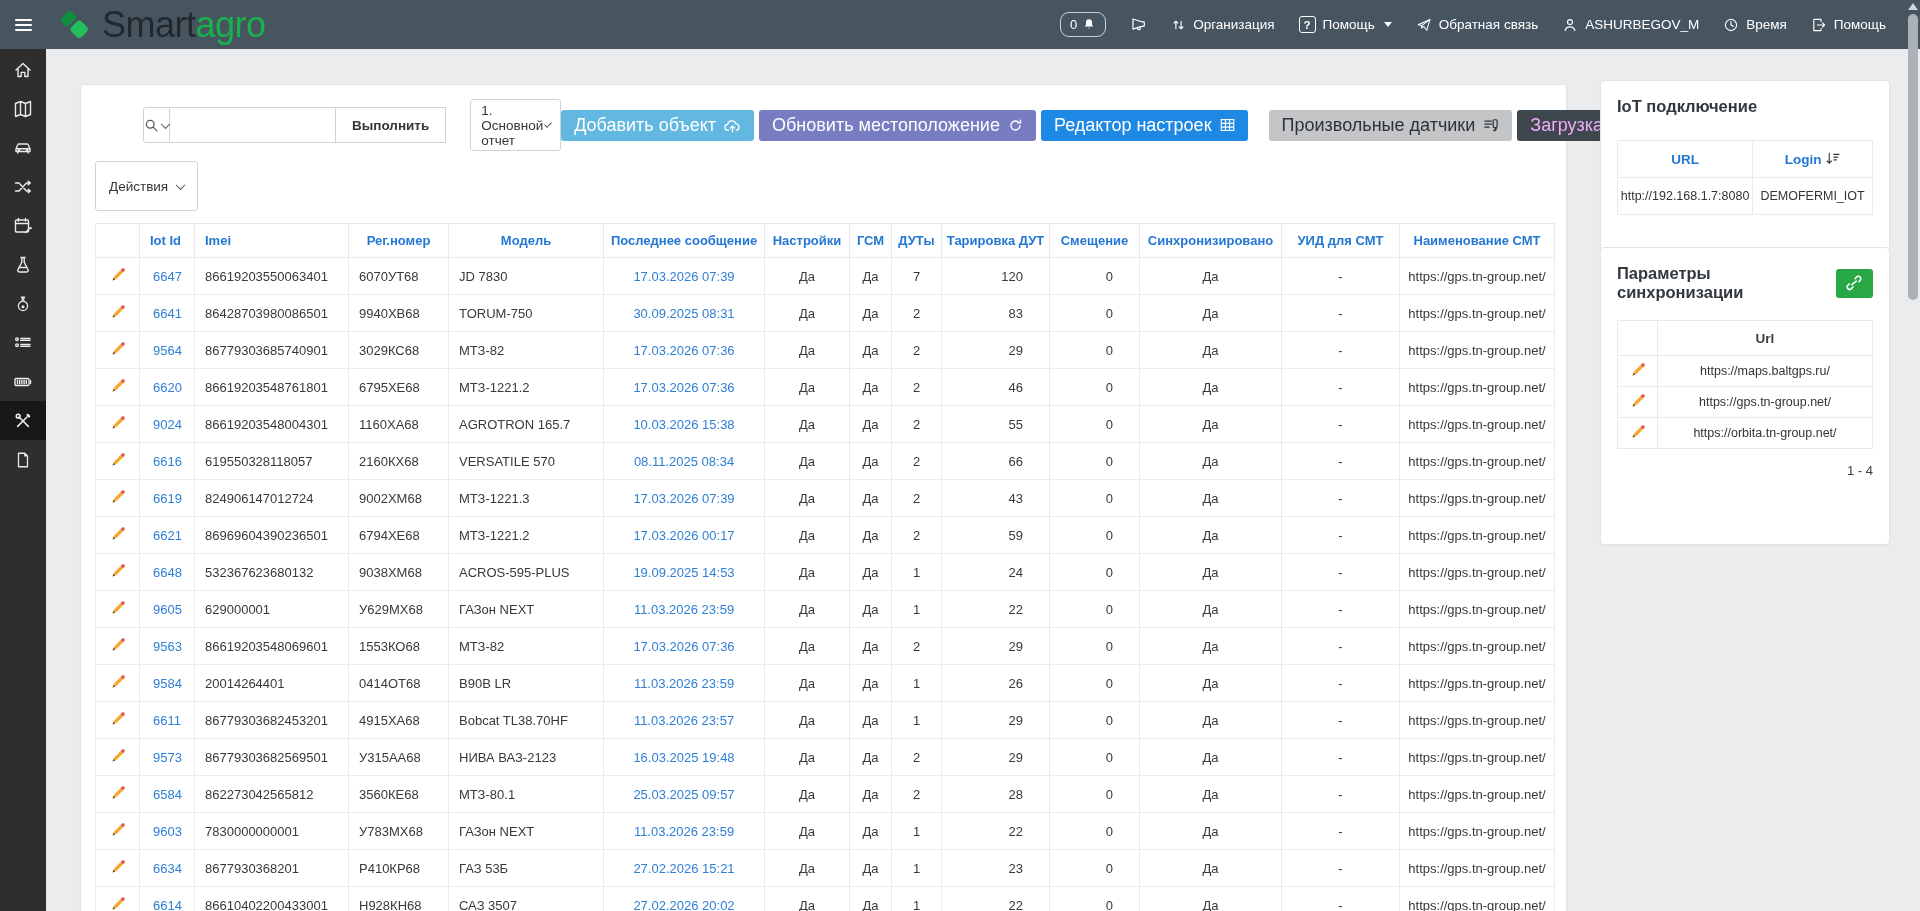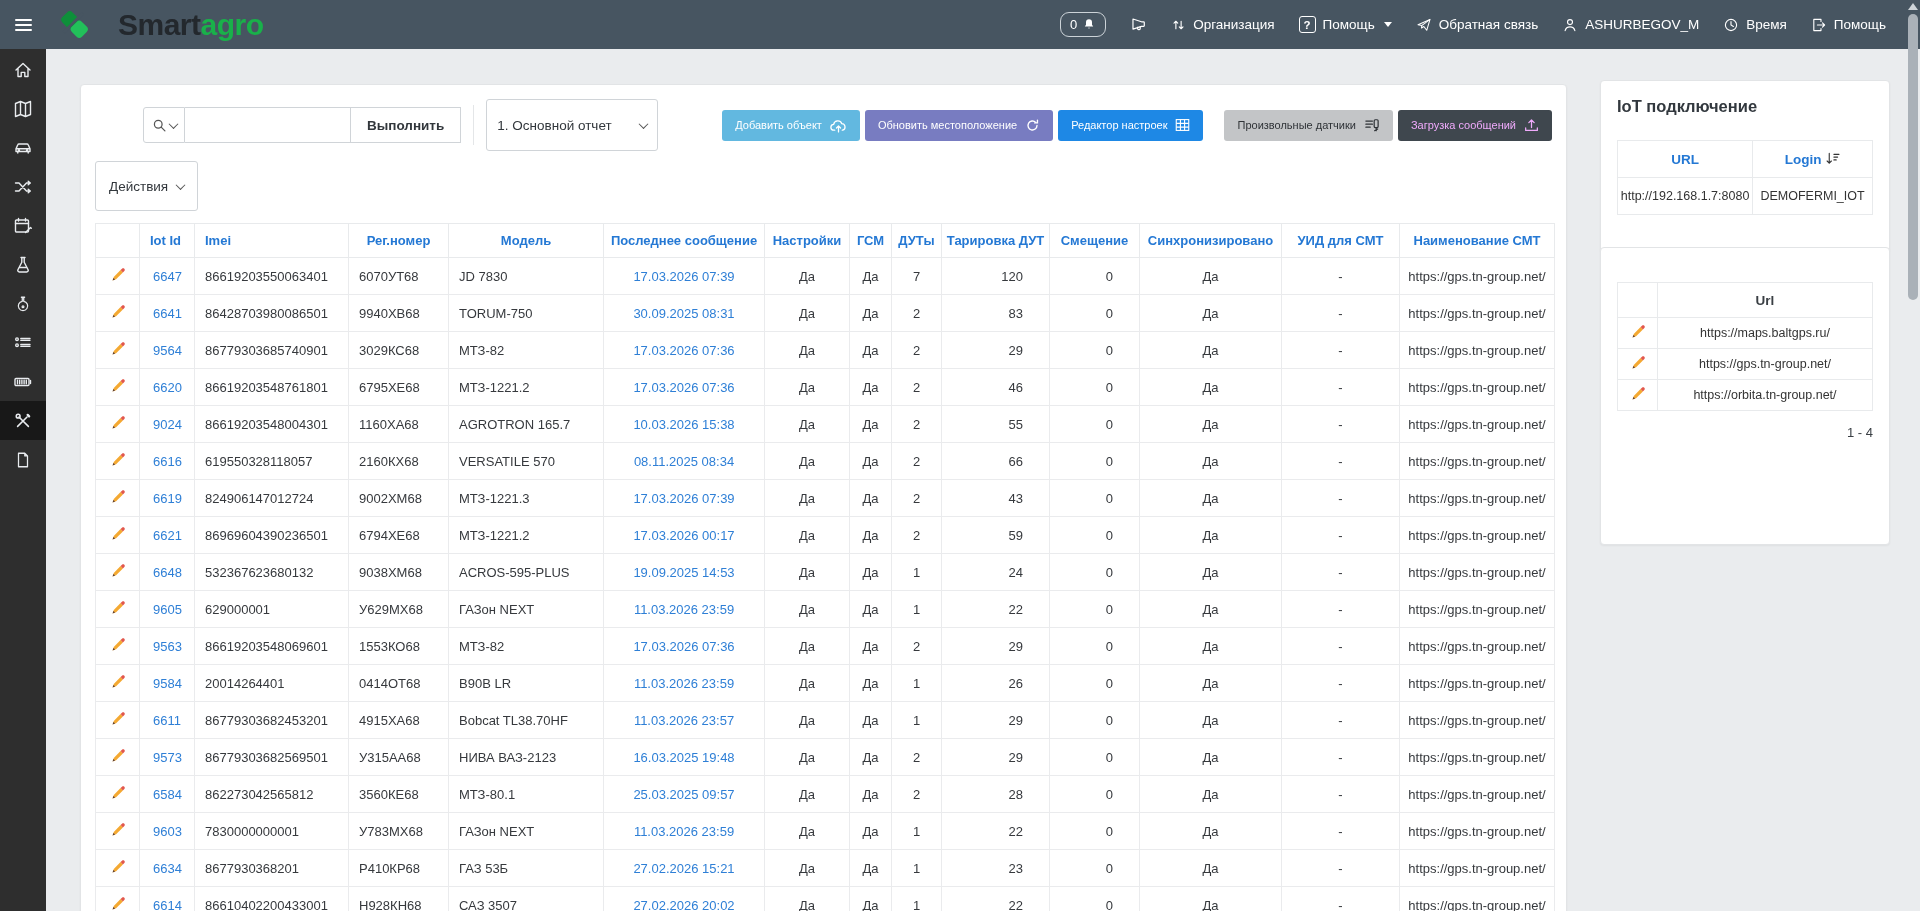--- a/index.html
+++ b/index.html
@@ -11,21 +11,21 @@
     --header-blue:#2478d4;
     --accent-green:#28a745;
   }
 
   
   .topbar{ position:absolute; top:0; left:0; width:1920px; height:49px; background:var(--topbar-bg);
     display:flex; align-items:center; z-index:5; color:#fff; }
   .hamburger{ width:46px; display:flex; flex-direction:column; align-items:center; gap:3px; cursor:pointer; }
   .hamburger i{ display:block; width:17px; height:2px; background:#fff; border-radius:1px; }
   .brand{ display:flex; align-items:center; margin-left:10px; gap:8px; }
-  .brand-text{ font-size:30px; font-weight:bold; letter-spacing:-0.5px; line-height:1;margin-left:16px; }
+  .brand-text{ font-size:36px; font-weight:normal; letter-spacing:-0.5px; line-height:1; }
   .brand-smart{ color:#23282d; }
   .brand-agro{ color:#19b14a; }
   .topbar-right{ margin-left:auto; display:flex; align-items:center; gap:24px; padding-right:34px; font-size:13.5px; }
   .tb-item{ display:flex; align-items:center; gap:7px; cursor:pointer; white-space:nowrap; }
   .notif-pill{ display:flex; align-items:center; gap:5px; border:1.5px solid #ccd3d8; border-radius:9px;
     padding:4px 9px; font-size:13px; }
   .qbox{ width:17px; height:17px; border:1.5px solid #fff; border-radius:3px; display:flex; align-items:center;
     justify-content:center; font-size:11.5px; font-weight:bold; }
   .tri-down{ width:0; height:0; border-left:4.5px solid transparent; border-right:4.5px solid transparent;
     border-top:5.5px solid #fff; margin-left:2px; }
@@ -51,21 +51,21 @@
   .search-input{ width:166px; height:36px; border:1px solid #d0d4d8; border-left:none; padding:0 8px;
     font-size:13.5px; font-family:inherit; outline:none; color:#333; }
   .run-btn{ height:36px; margin-left:-1px; padding:0 16px; background:#fff; border:1px solid #d0d4d8;
     font-size:13.5px; font-weight:bold; color:#32373c; cursor:pointer; font-family:inherit; }
   .v-div{ width:1px; height:40px; background:#e4e6e8; margin:0 12px; }
   .report-select{ width:172px; height:52px; border:1px solid #d0d4d8; border-radius:3px; background:#fff;
     display:flex; align-items:center; justify-content:space-between; padding:0 10px; font-size:13.5px; color:#32373c; cursor:pointer; }
   .chev{ width:7px; height:7px; border-right:1.6px solid #555; border-bottom:1.6px solid #555;
     transform:rotate(45deg) translate(-1px,-1px); display:inline-block; }
   .actions-right{ margin-left:auto; display:flex; align-items:center; gap:5px; }
-  .action-btn{ height:31px; padding:0 13px; border:none; border-radius:3px; font-size:11px; font-family:inherit;
+  .action-btn{ height:31px; padding:0 13px; border:none; border-radius:3px; font-size:18px; font-family:inherit;
     display:flex; align-items:center; gap:8px; cursor:pointer; white-space:nowrap; }
   .action-btn.gap-left{ margin-left:16px; }
   .ab-icon{ display:flex; align-items:center; }
   .row2{ padding:10px 14px 0 14px; }
   .actions-menu-btn{ height:50px; padding:0 13px; background:#fff; border:1px solid #d0d4d8; border-radius:3px;
     font-size:13.5px; color:#32373c; display:inline-flex; align-items:center; gap:9px; cursor:pointer; font-family:inherit; }
 
   
   .device-table{ margin:12px 14px 0 14px; width:1459px; border-collapse:collapse; table-layout:fixed; }
   .device-table th{ height:34px; font-size:13px; font-weight:bold; color:var(--header-blue);
@@ -805,20 +805,30 @@
     <tbody>
       <tr>
         <td>http://192.168.1.7:8080</td>
         <td>DEMOFERMI_IOT</td>
       </tr>
     </tbody>
   </table>
 </div>
 
 <div class="panel-card sync-card">
+  <div class="sync-head">
+    <div class="panel-title">Параметры синхронизации</div>
+    <button class="link-btn" style="background: rgb(40, 167, 69);">
+      <svg width="18" height="16" viewBox="0 0 20 18" fill="none" stroke="#fff" stroke-width="1.8" stroke-linecap="round">
+        <path d="M7.5 10.8 L12.5 6.8"></path>
+        <path d="M11.3 4.2 L12.8 2.4 A2.7 2.7 0 0 1 17 5.8 L15.5 7.6"></path>
+        <path d="M8.7 13.4 L7.2 15.2 A2.7 2.7 0 0 1 3 11.8 L4.5 10"></path>
+      </svg>
+    </button>
+  </div>
   <table class="sync-table">
     <colgroup>
         <col style="width:40px">
         <col>
       </colgroup>
     <thead>
       <tr>
         <th></th>
         <th>Url</th>
       </tr>

